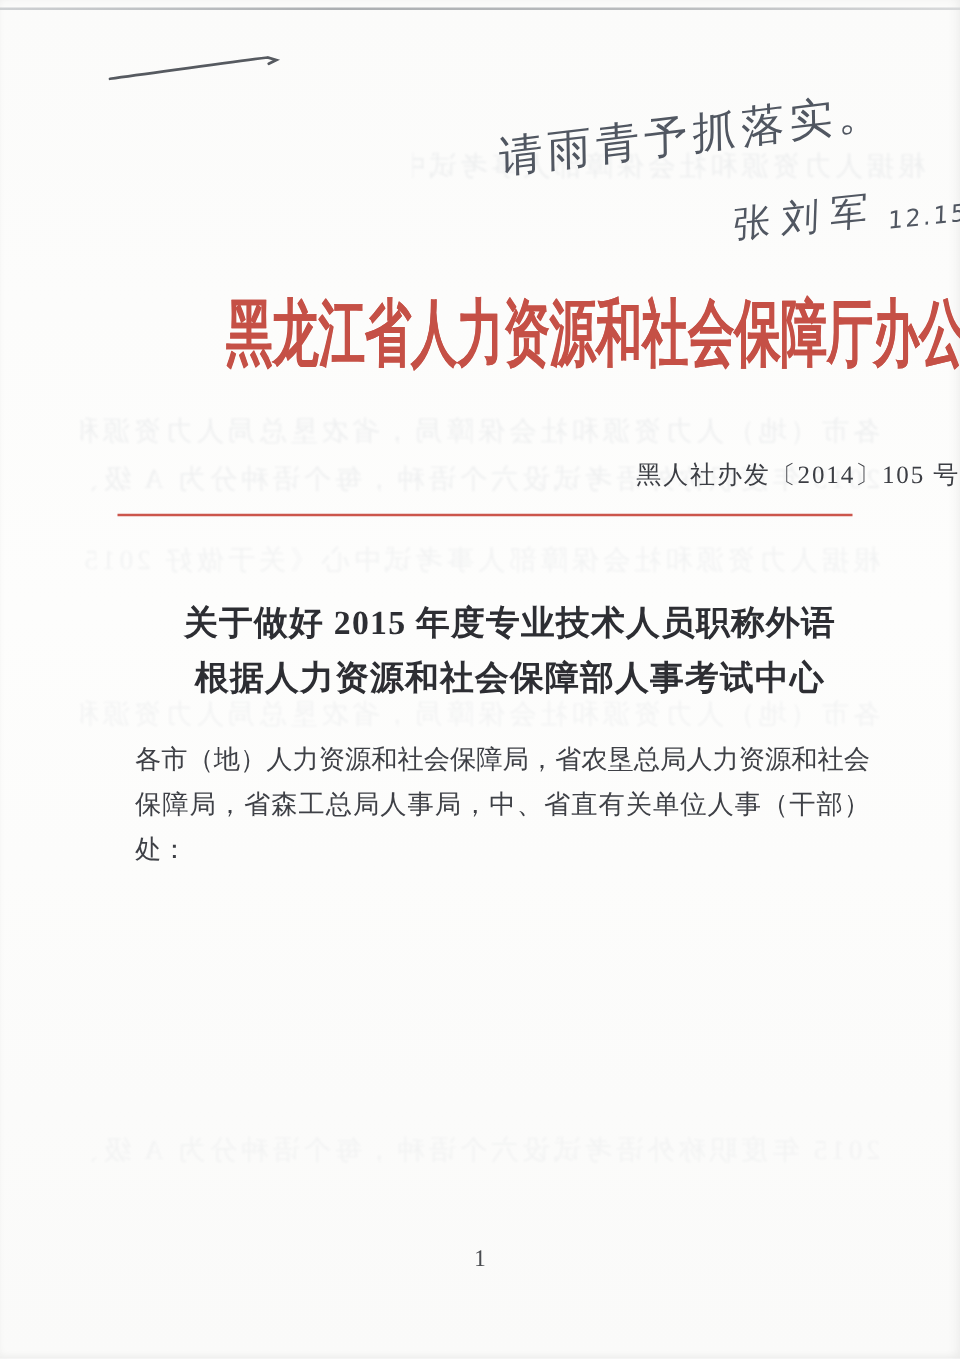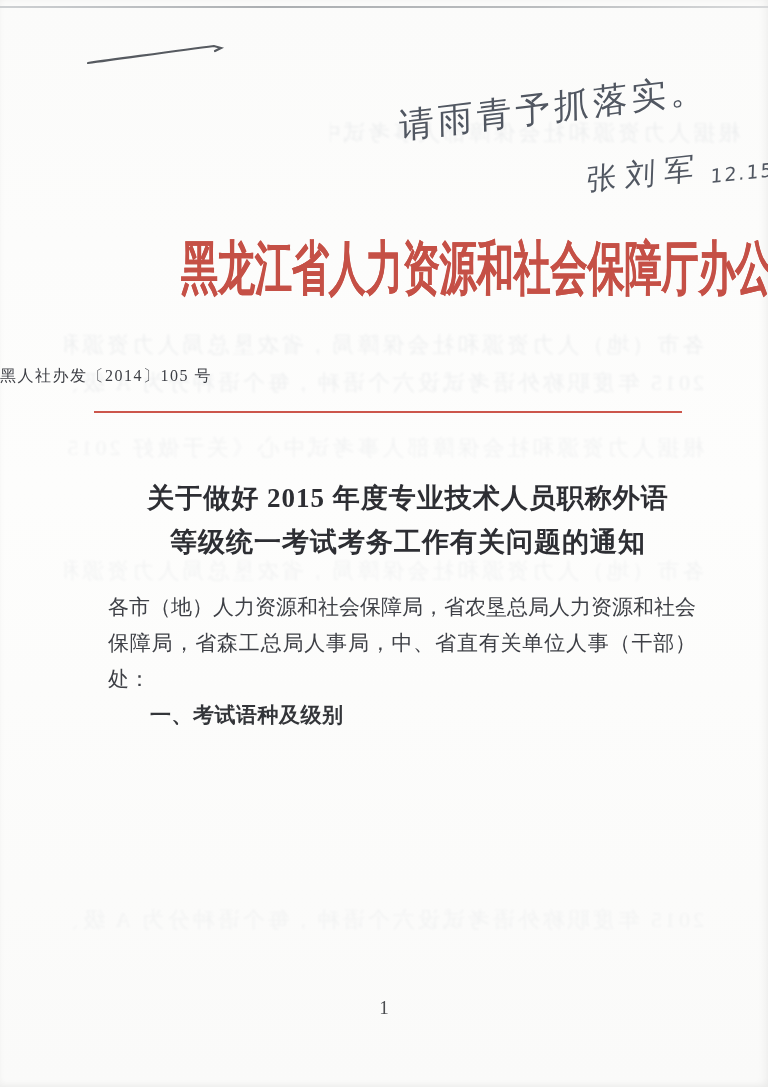--- a/index.html
+++ b/index.html
@@ -74,22 +74,22 @@
     font-weight: bold;
     font-family: "Liberation Serif", "DejaVu Serif", serif;
     color: #c55046;
     transform: scale(0.66, 1.04);
     transform-origin: center center;
     text-shadow: 0.5px 0 0 #c55046;
   }
   .doc-number {
     position: absolute;
     top: 366px; left: 0; right: 0;
-    text-align: left;
-    font-size: 16px;
+    text-align: right;
+    font-size: 20px;
     letter-spacing: 1.5px;
     color: #3c3e44;
   }
   .red-rule {
     position: absolute;
     top: 411px; left: 94px;
     width: 588px; height: 2px;
     margin: 0; border: 0;
     background: #cc564c;
   }
@@ -180,23 +180,22 @@
   <h1 class="org-title">
     <span class="org-title-inner">黑龙江省人力资源和社会保障厅办公室文件</span>
   </h1>
 
   <div class="doc-number">黑人社办发〔2014〕105 号</div>
 
   <hr class="red-rule">
 
   <h2 class="doc-title">
     <span>关于做好 2015 年度专业技术人员职称外语</span><br>
-    <span>等级统一考试考务工作有关问题的通知</span>
+    <span>根据人力资源和社会保障部人事考试中心</span>
   </h2>
 
   <div class="body-text">
     <p class="recipients">各市（地）人力资源和社会保障局，省农垦总局人力资源和社会保障局，省森工总局人事局，中、省直有关单位人事（干部）处：</p>
-    <p class="indent section-heading">一、考试语种及级别</p>
   </div>
 
   <div class="page-number">1</div>
 
 </div>
 
 </body></html>

